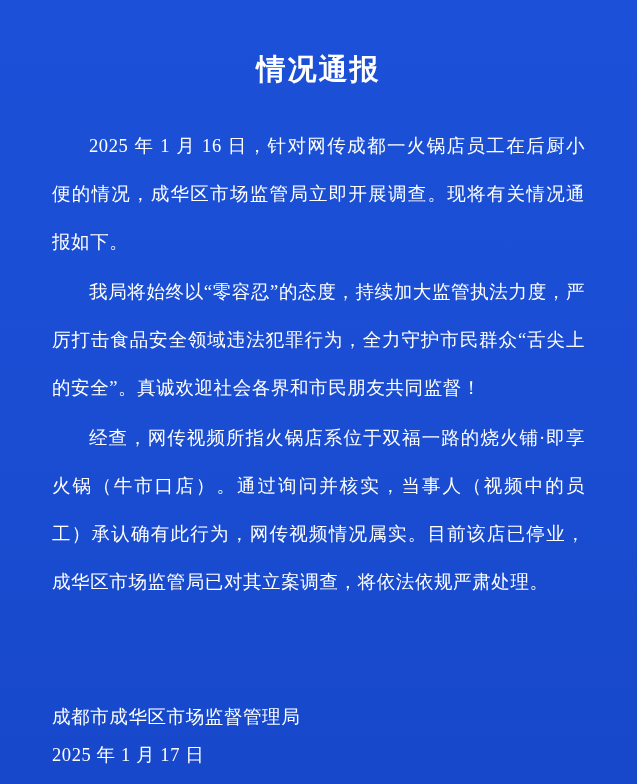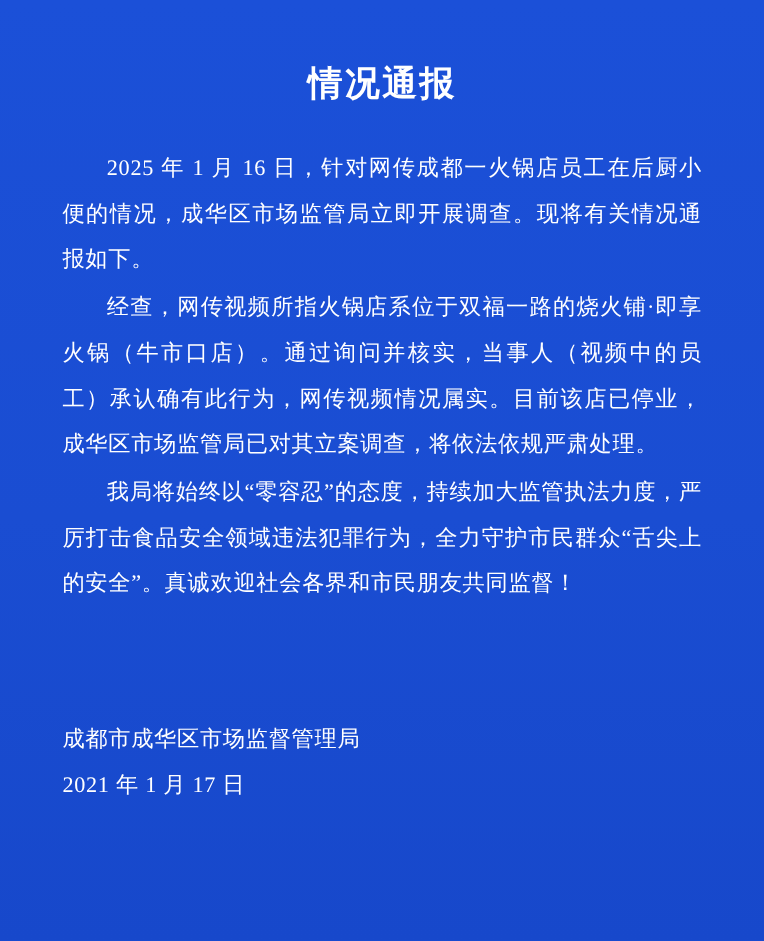--- a/index.html
+++ b/index.html
@@ -29,21 +29,21 @@
     letter-spacing: 2px;
     padding-top: 50px;
     padding-bottom: 6px;
     font-family: Liberation Serif, serif;
   }
   .body-block {
     margin-top: 26px;
   }
   .para {
     font-size: 18.5px;
-    line-height: 38px;
+    line-height: 48px;
     text-align: justify;
     text-justify: inter-ideograph;
     text-indent: 2em;
     margin: 0 0 2px 0;
     letter-spacing: 0.6px;
   }
   .signature {
     margin-top: 92px;
     text-align: left;
     font-size: 18.5px;
@@ -57,22 +57,22 @@
 </style>
 </head>
 <body>
 
 <div class="page">
 
   <div class="doc-title">情况通报</div>
 
   <div class="body-block">
     <p class="para">2025 年 1 月 16 日，针对网传成都一火锅店员工在后厨小便的情况，成华区市场监管局立即开展调查。现将有关情况通报如下。</p>
+    <p class="para">我局将始终以“零容忍”的态度，持续加大监管执法力度，严厉打击食品安全领域违法犯罪行为，全力守护市民群众“舌尖上的安全”。真诚欢迎社会各界和市民朋友共同监督！</p>
     <p class="para">经查，网传视频所指火锅店系位于双福一路的烧火铺·即享火锅（牛市口店）。通过询问并核实，当事人（视频中的员工）承认确有此行为，网传视频情况属实。目前该店已停业，成华区市场监管局已对其立案调查，将依法依规严肃处理。</p>
-    <p class="para">我局将始终以“零容忍”的态度，持续加大监管执法力度，严厉打击食品安全领域违法犯罪行为，全力守护市民群众“舌尖上的安全”。真诚欢迎社会各界和市民朋友共同监督！</p>
   </div>
 
   <div class="signature">
     <span class="sign-line">成都市成华区市场监督管理局</span>
-    <span class="sign-line">2021 年 1 月 17 日</span>
+    <span class="sign-line">2025 年 1 月 17 日</span>
   </div>
 
 </div>
 
 </body></html>

